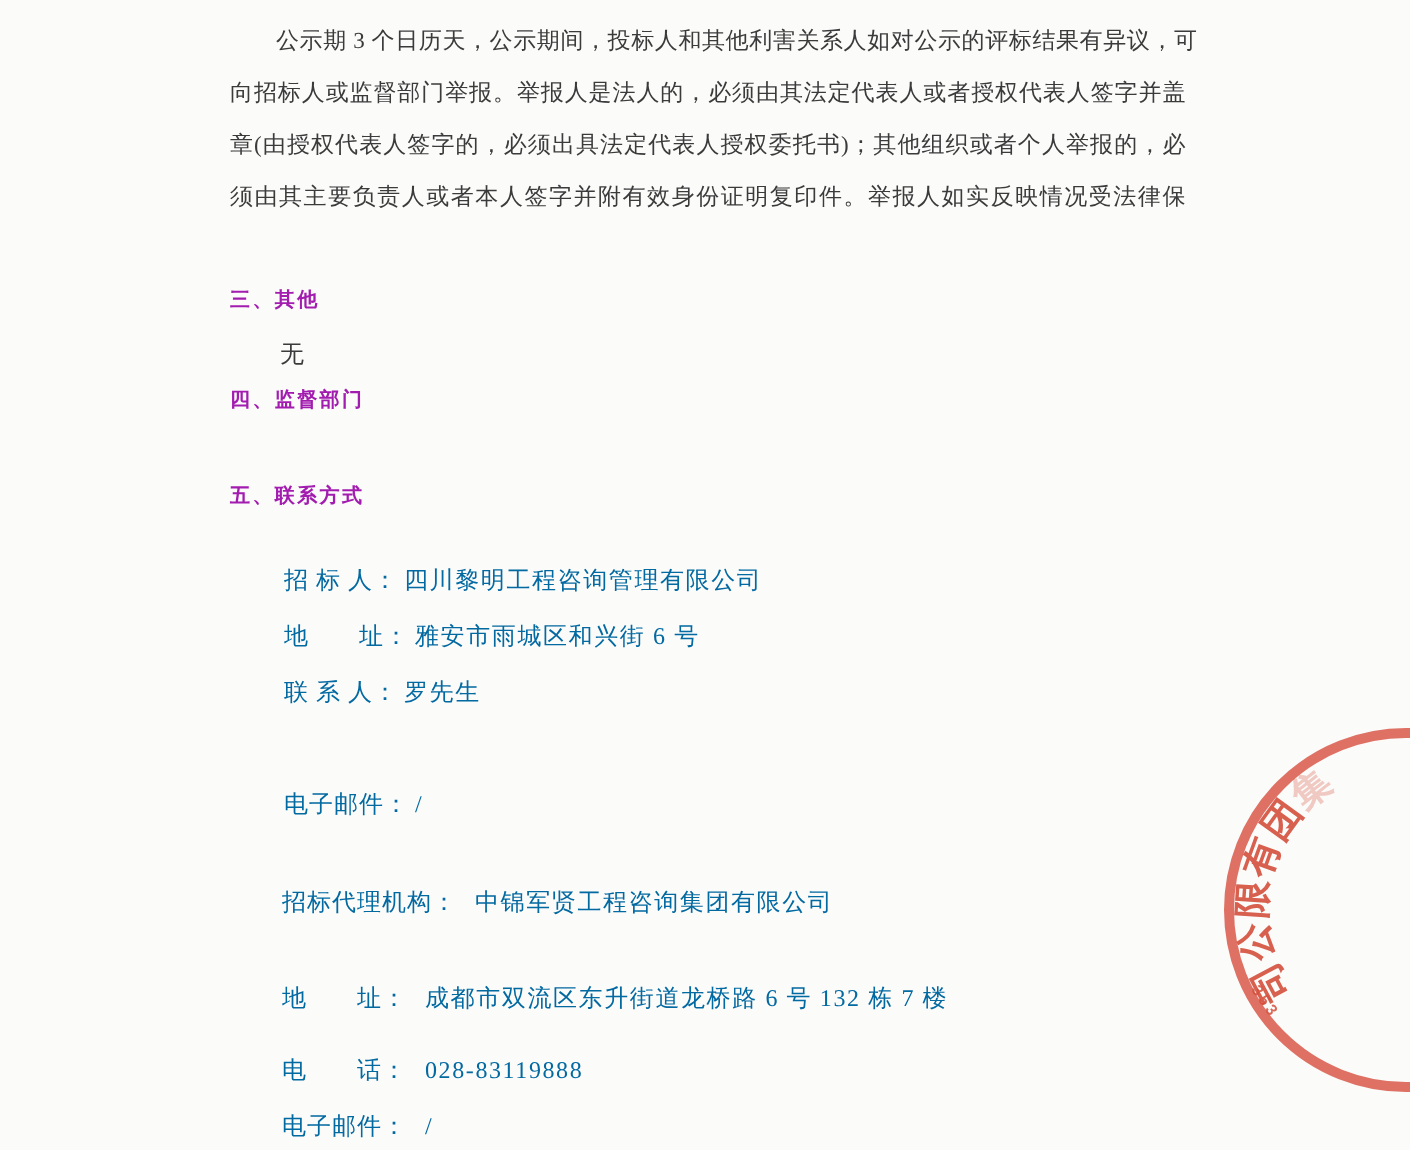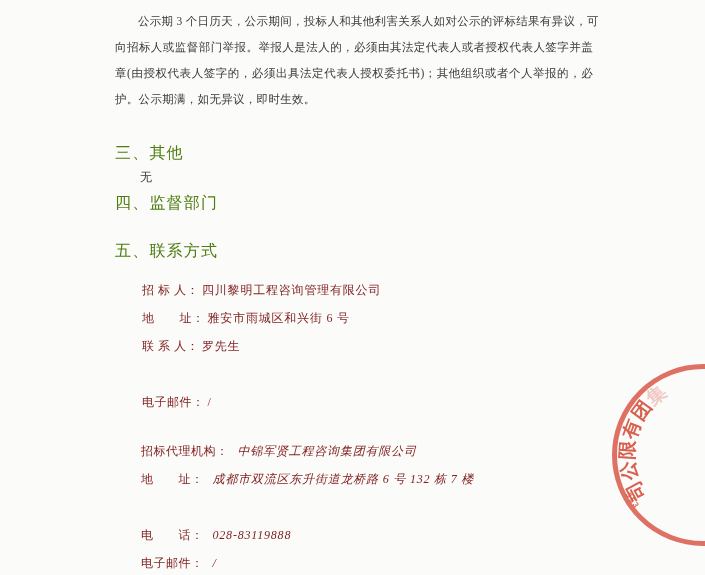--- a/index.html
+++ b/index.html
@@ -12,29 +12,29 @@
   
   #para{position:absolute;left:115px;top:8px;width:478px;}
   .pline{
     height:26px;line-height:26px;font-size:11.5px;letter-spacing:.3px;
     color:#3b3b3b;text-align:justify;text-align-last:justify;white-space:nowrap;
   }
   .pline.first{padding-left:23px;font-family:Liberation Serif, serif;}
   .pline.last{text-align-last:left;}
   
   .heading{
-    position:absolute;left:115px;font-size:16px;font-weight:normal;
-    color:#4d7c0f;letter-spacing:1.2px;white-space:pre;
+    position:absolute;left:115px;font-size:10px;font-weight:bold;
+    color:#a21caf;letter-spacing:1.2px;white-space:pre;
   }
   .sec-body{position:absolute;font-size:12px;color:#3b3b3b;letter-spacing:.6px;white-space:pre;}
   
-  .contact-row{position:absolute;left:130px;font-size:12px;color:#7f1d1d;white-space:pre;}
+  .contact-row{position:absolute;left:130px;font-size:12px;color:#0369a1;white-space:pre;}
   .contact-row .lbl{letter-spacing:.5px;white-space:pre;}
   .contact-row .val{margin-left:3px;letter-spacing:.8px;white-space:pre;}
-  .contact-row.agency .val{margin-left:9px;font-style:italic;}
+  .contact-row.agency .val{margin-left:9px;}
   
   #seal{
     position:absolute;left:612px;top:364px;width:182px;height:182px;
     box-sizing:border-box;border:5px solid rgba(214,75,56,.82);border-radius:50%;
     opacity:.95;
   }
   .sealchar{
     position:absolute;left:50%;top:50%;
     font-size:19px;font-weight:bold;color:rgba(211,70,50,.9);line-height:1;
   }
@@ -53,21 +53,21 @@
 </style>
 </head>
 <body>
 
 <div id="page">
 
   <div id="para">
     <div class="pline first">公示期 3 个日历天，公示期间，投标人和其他利害关系人如对公示的评标结果有异议，可</div>
     <div class="pline">向招标人或监督部门举报。举报人是法人的，必须由其法定代表人或者授权代表人签字并盖</div>
     <div class="pline">章(由授权代表人签字的，必须出具法定代表人授权委托书)；其他组织或者个人举报的，必</div>
-    <div class="pline last">护。公示期满，如无异议，即时生效。</div>
+    <div class="pline">须由其主要负责人或者本人签字并附有效身份证明复印件。举报人如实反映情况受法律保</div>
   </div>
 
   <div class="heading" style="top:143px">三、其他</div>
   <div class="sec-body" style="left:140px;top:169px">无</div>
 
   <div class="heading" style="top:193px">四、监督部门</div>
 
   <div class="heading" style="top:241px">五、联系方式</div>
 
   <div class="contact-row" style="top:267px">
@@ -79,21 +79,21 @@
   <div class="contact-row" style="top:323px">
     <span class="lbl">联 系 人：</span><span class="val">罗先生</span>
   </div>
   <div class="contact-row" style="top:379px">
     <span class="lbl">电子邮件：</span><span class="val">/</span>
   </div>
 
   <div class="contact-row agency" style="left:129px;top:428px">
     <span class="lbl">招标代理机构：</span><span class="val">中锦军贤工程咨询集团有限公司</span>
   </div>
-  <div class="contact-row agency" style="left:129px;top:456px">
+  <div class="contact-row agency" style="left:129px;top:476px">
     <span class="lbl">地　　址：</span><span class="val">成都市双流区东升街道龙桥路 6 号 132 栋 7 楼</span>
   </div>
   <div class="contact-row agency" style="left:129px;top:512px">
     <span class="lbl">电　　话：</span><span class="val">028-83119888</span>
   </div>
   <div class="contact-row agency" style="left:129px;top:540px">
     <span class="lbl">电子邮件：</span><span class="val">/</span>
   </div>
 
   <div id="seal">

